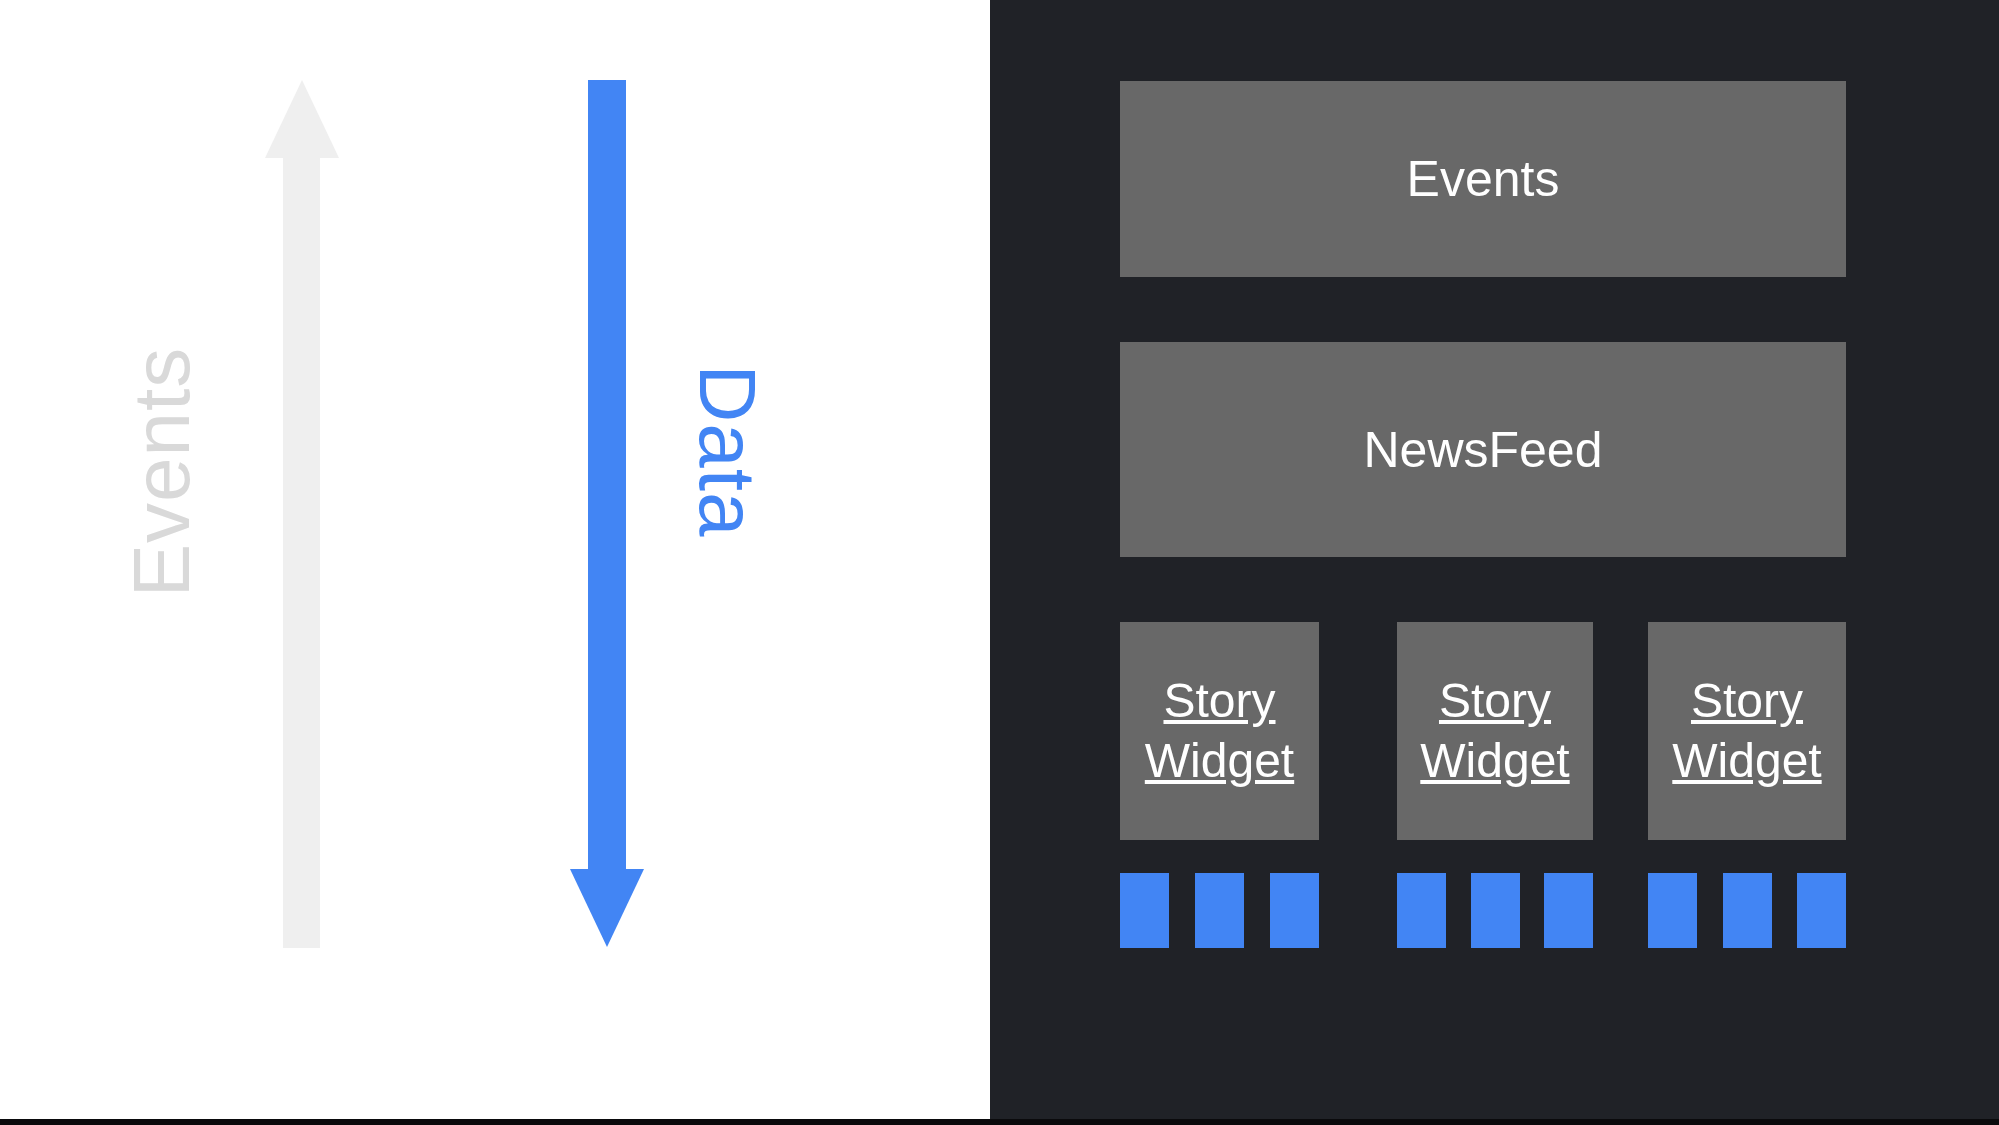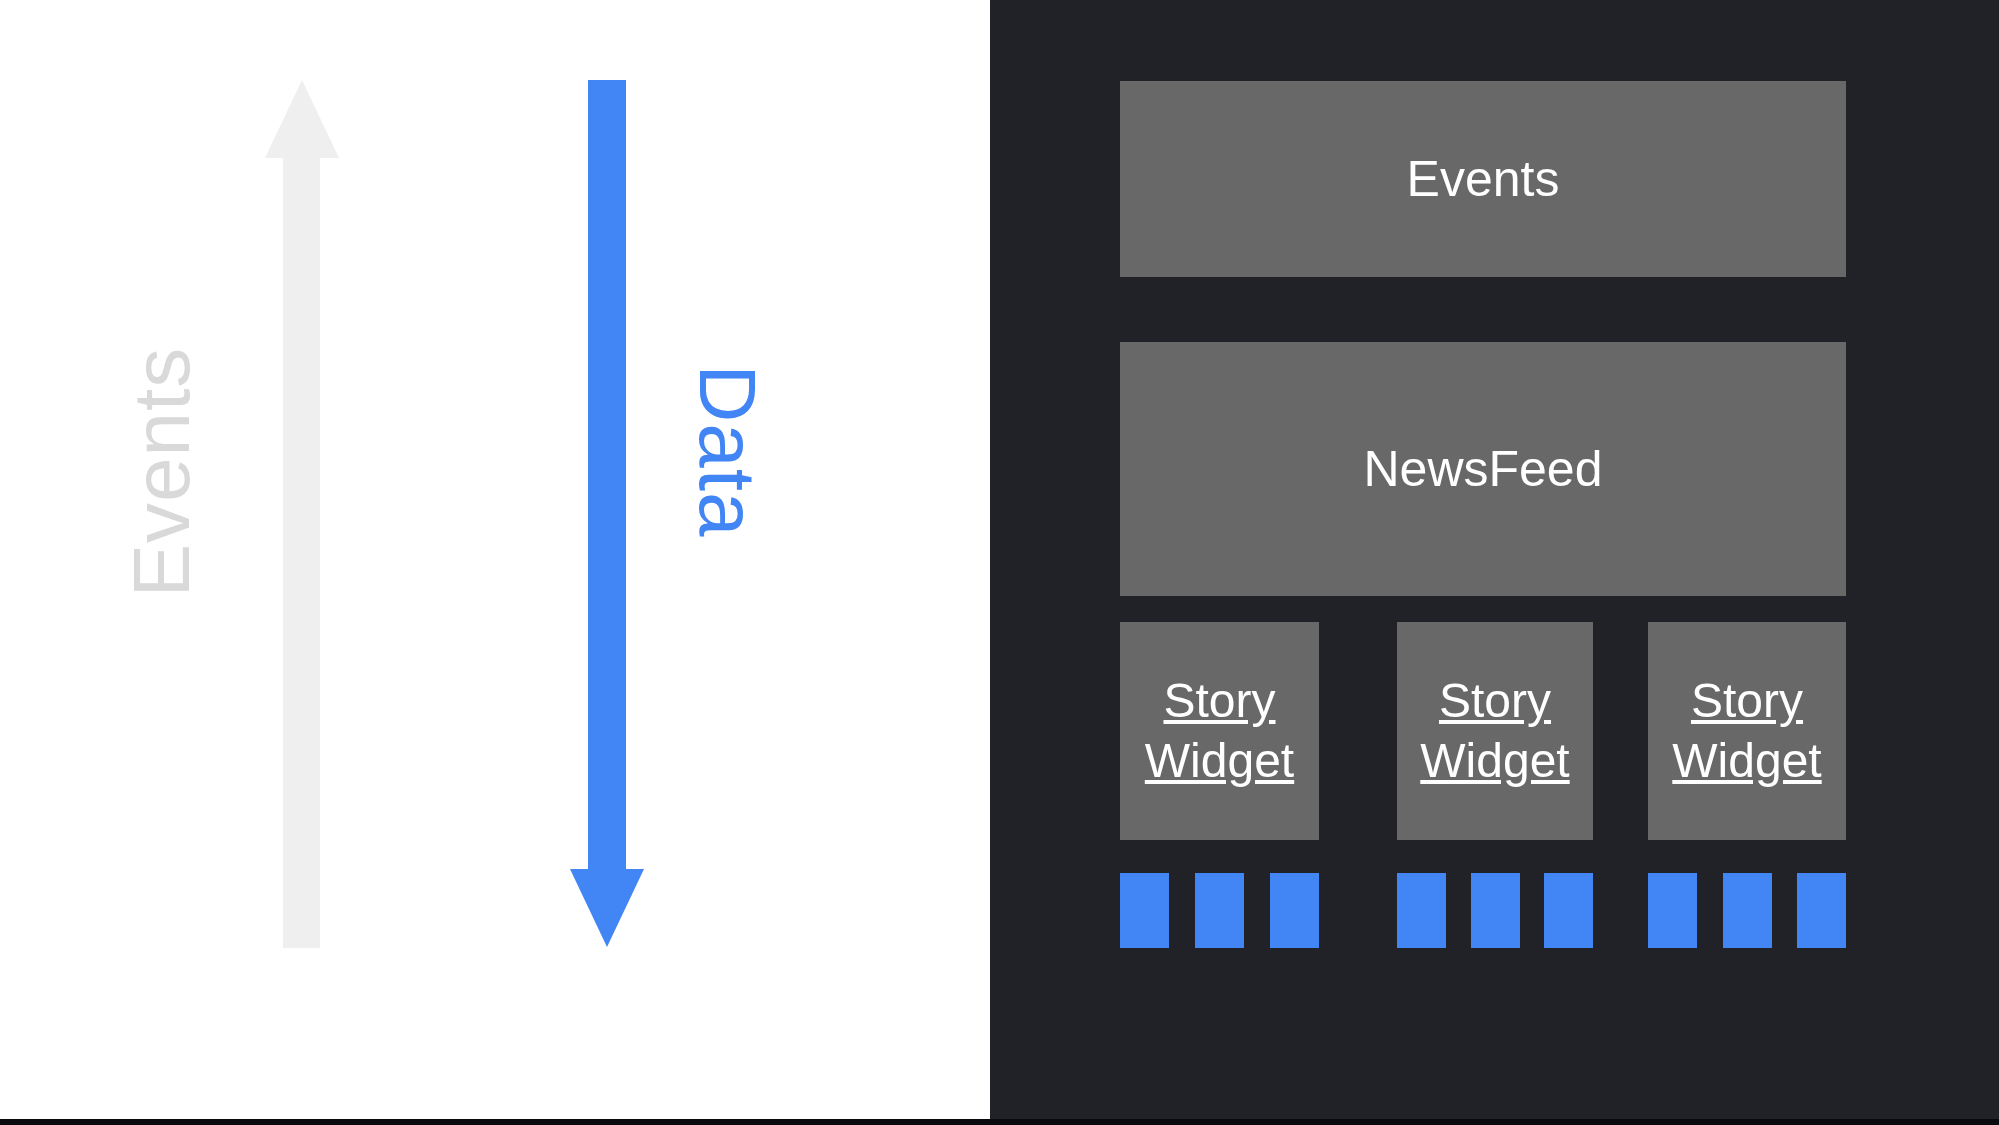--- a/index.html
+++ b/index.html
@@ -85,21 +85,21 @@
     text-align: center;
     font-weight: 500;
   }
   .screen-box {
     left: 1120px; top: 81px;
     width: 726px; height: 196px;
     font-size: 50px;
   }
   .newsfeed-box {
     left: 1120px; top: 342px;
-    width: 726px; height: 254px;
+    width: 726px; height: 215px;
     font-size: 50px;
   }
   .story-box {
     top: 622px; height: 218px;
     font-size: 48px;
     line-height: 1.25;
   }
   .story-box.sb1 { left: 1120px; width: 199px; }
   .story-box.sb2 { left: 1397px; width: 196px; }
   .story-box.sb3 { left: 1648px; width: 198px; }

